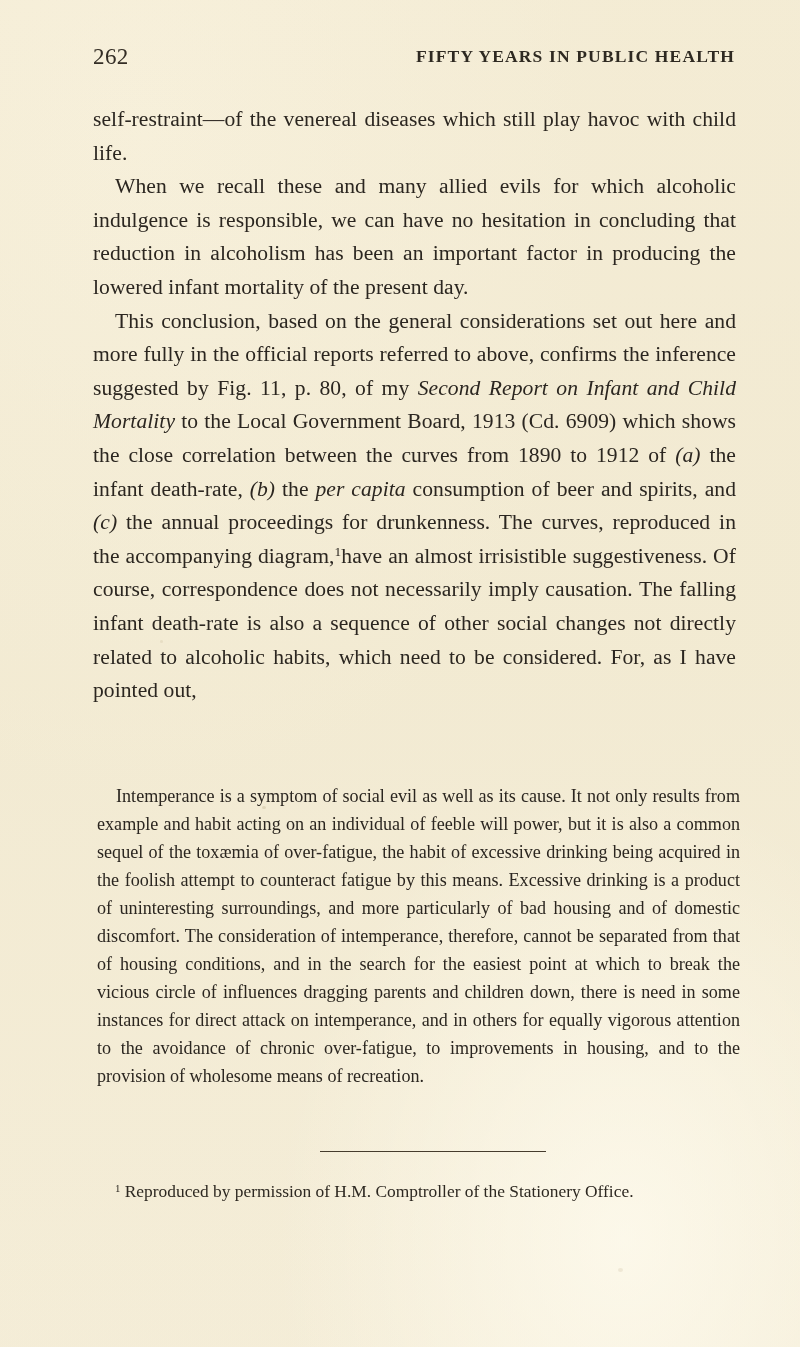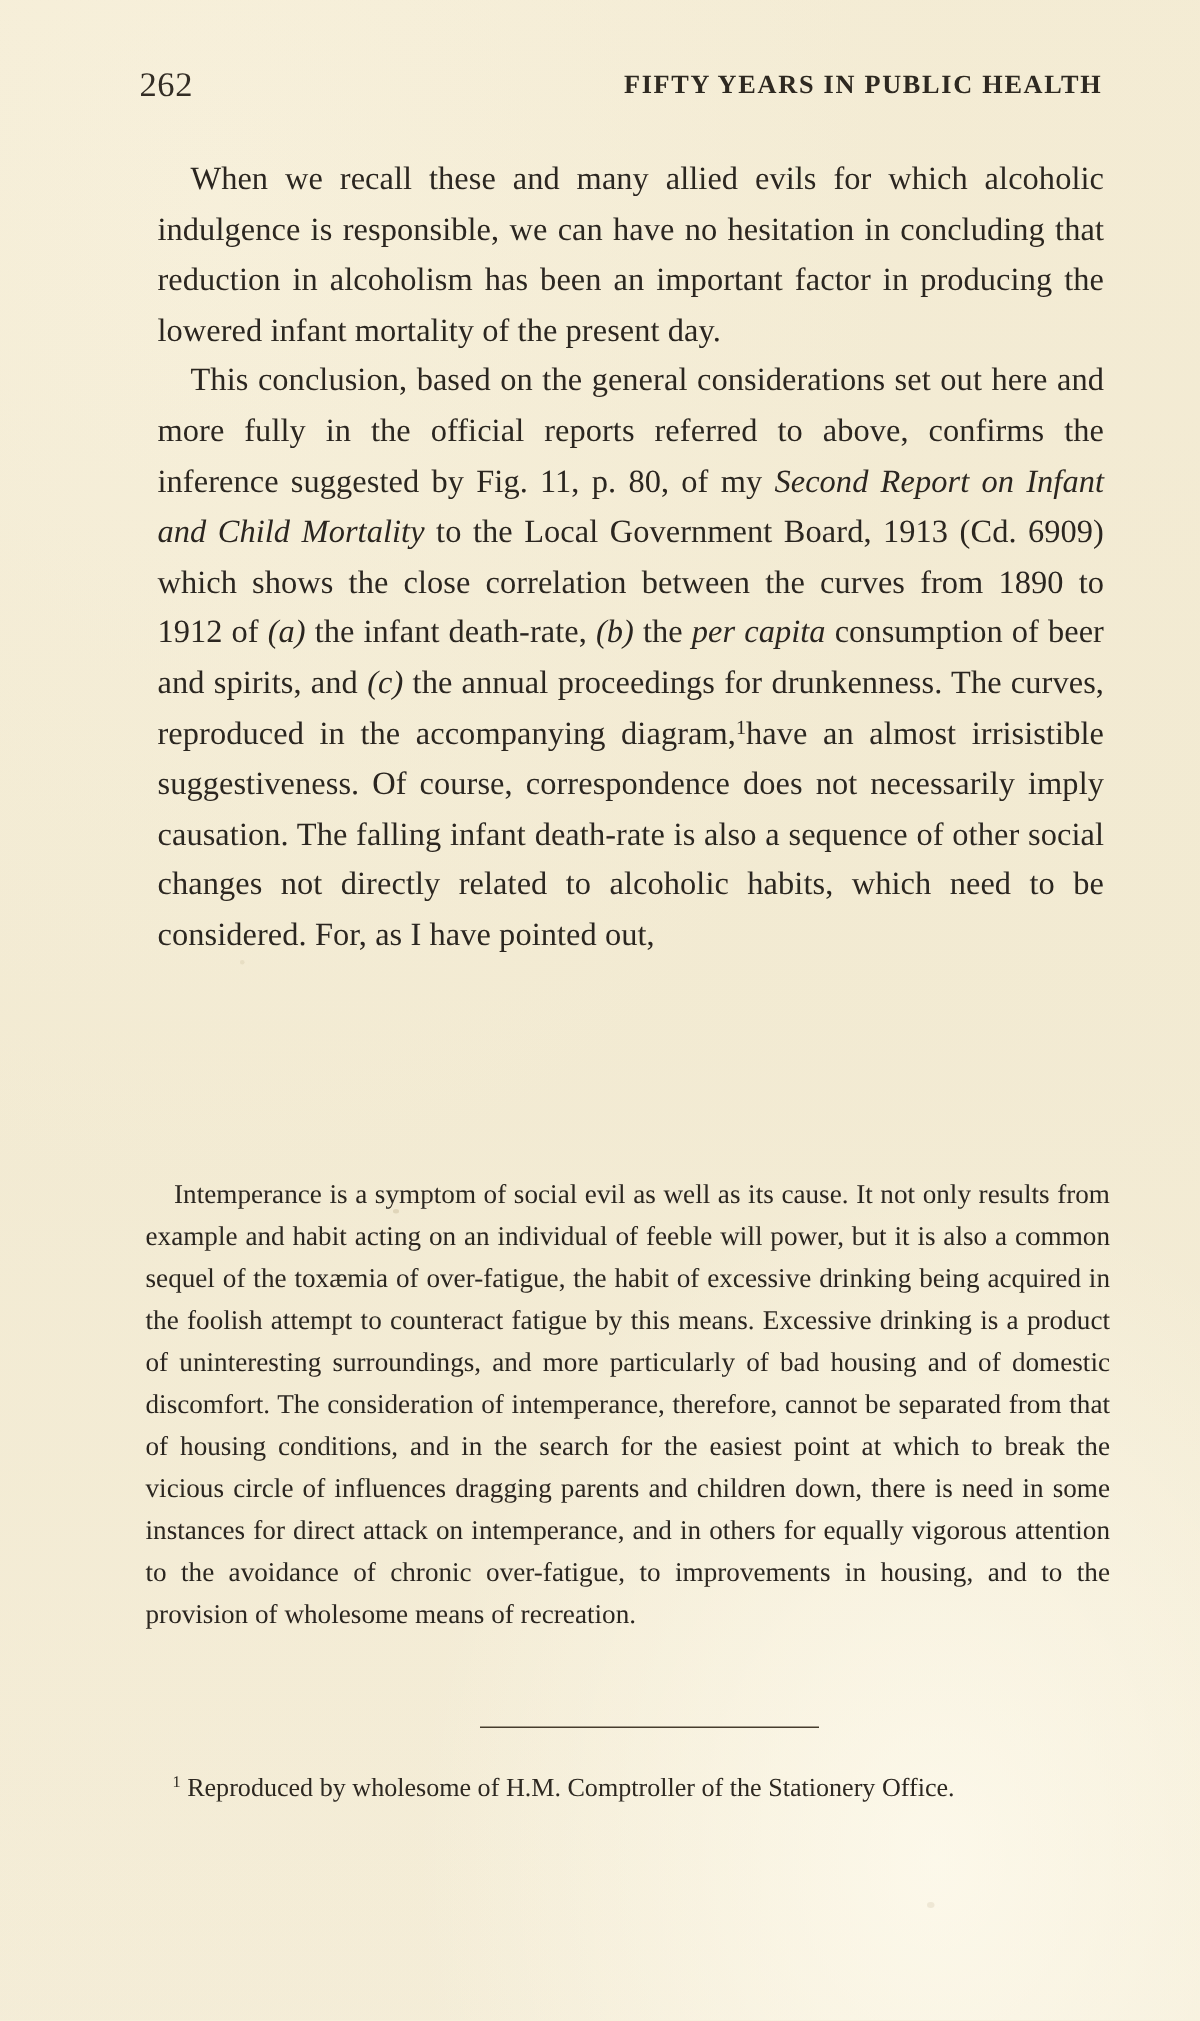--- a/index.html
+++ b/index.html
@@ -73,21 +73,21 @@
   }
   p.body-par {
     margin: 0;
     font-size: 21.6px;
     line-height: 33.6px;
     text-align: justify;
     text-justify: inter-word;
     color: #2b2620;
     letter-spacing: 0.05px;
   }
-  p.body-par.indent { text-indent: 22px; margin-left: 12px; }
+  p.body-par.indent { text-indent: 22px; }
   .it { font-style: italic; }
   sup.fn-mark {
     font-size: 0.62em;
     vertical-align: 0.52em;
     line-height: 0;
   }
 
   
   .extract {
     position: absolute;
@@ -147,31 +147,32 @@
 <div class="paper-tint"></div>
 
 <div class="page">
 
   <div class="running-head">
     <span class="folio">262</span>
     <span class="head-title">FIFTY YEARS IN PUBLIC HEALTH</span>
   </div>
 
   <div class="body-block">
+    <p class="body-par">self-restraint—of the venereal diseases which still play havoc with child life.</p>
     <p class="body-par indent">When we recall these and many allied evils for which alcoholic indulgence is responsible, we can have no hesitation in concluding that reduction in alcoholism has been an important factor in producing the lowered infant mortality of the present day.</p>
     <p class="body-par indent">This conclusion, based on the general considerations set out here and more fully in the official reports referred to above, confirms the inference suggested by Fig. 11, p. 80, of my <span class="it">Second Report on Infant and Child Mortality</span> to the Local Government Board, 1913 (Cd. 6909) which shows the close correlation between the curves from 1890 to 1912 of <span class="it">(a)</span> the infant death-rate, <span class="it">(b)</span> the <span class="it">per capita</span> consumption of beer and spirits, and <span class="it">(c)</span> the annual proceedings for drunkenness. The curves, reproduced in the accompanying diagram,<sup class="fn-mark">1</sup>have an almost irrisistible suggestiveness. Of course, correspondence does not necessarily imply causation. The falling infant death-rate is also a sequence of other social changes not directly related to alcoholic habits, which need to be considered. For, as I have pointed out,</p>
   </div>
 
   <div class="extract">
     <p class="extract-par">Intemperance is a symptom of social evil as well as its cause. It not only results from example and habit acting on an individual of feeble will power, but it is also a common sequel of the toxæmia of over-fatigue, the habit of excessive drinking being acquired in the foolish attempt to counteract fatigue by this means. Excessive drinking is a product of uninteresting surroundings, and more particularly of bad housing and of domestic discomfort. The consideration of intemperance, therefore, cannot be separated from that of housing conditions, and in the search for the easiest point at which to break the vicious circle of influences dragging parents and children down, there is need in some instances for direct attack on intemperance, and in others for equally vigorous attention to the avoidance of chronic over-fatigue, to improvements in housing, and to the provision of wholesome means of recreation.</p>
   </div>
 
   <div class="fn-rule"></div>
 
   <div class="footnote">
-    <p class="footnote-par"><sup class="fn-mark">1</sup> <span>Reproduced by wholesome of H.M. Comptroller of the Stationery Office.</span></p>
+    <p class="footnote-par"><sup class="fn-mark">1</sup> <span>Reproduced by permission of H.M. Comptroller of the Stationery Office.</span></p>
   </div>
 
 </div>
 
 <div class="speck" style="left:262px; top:806px; width:4px; height:3px;"></div>
 <div class="speck" style="left:618px; top:1268px; width:5px; height:4px; opacity:0.28;"></div>
 <div class="speck" style="left:160px; top:640px; width:3px; height:3px; opacity:0.3;"></div>
 
 </body></html>

